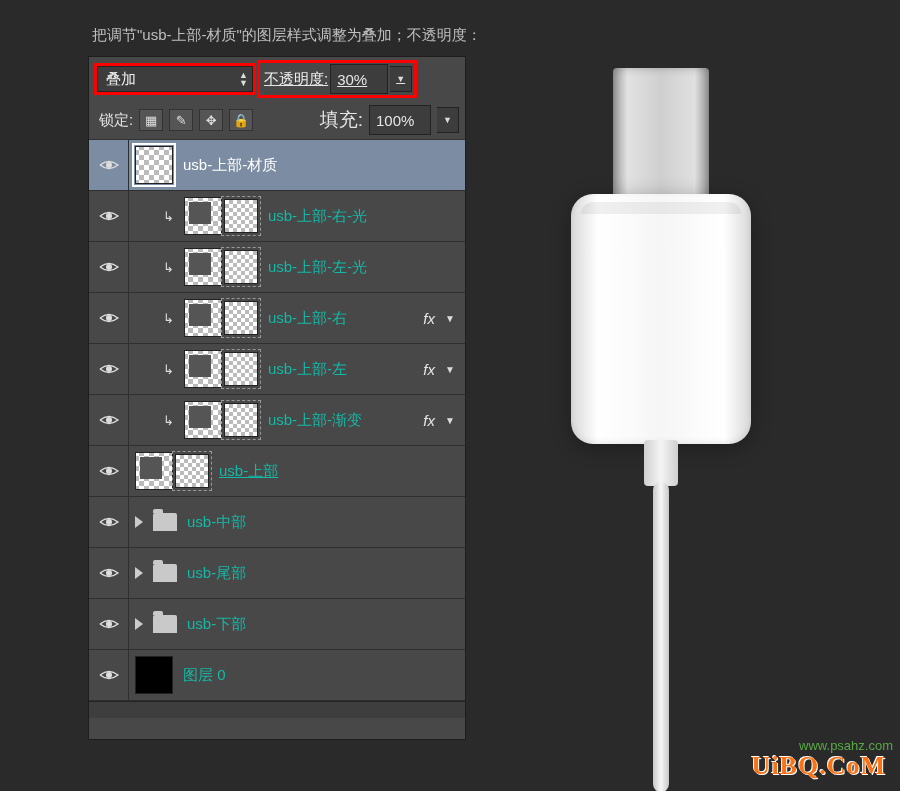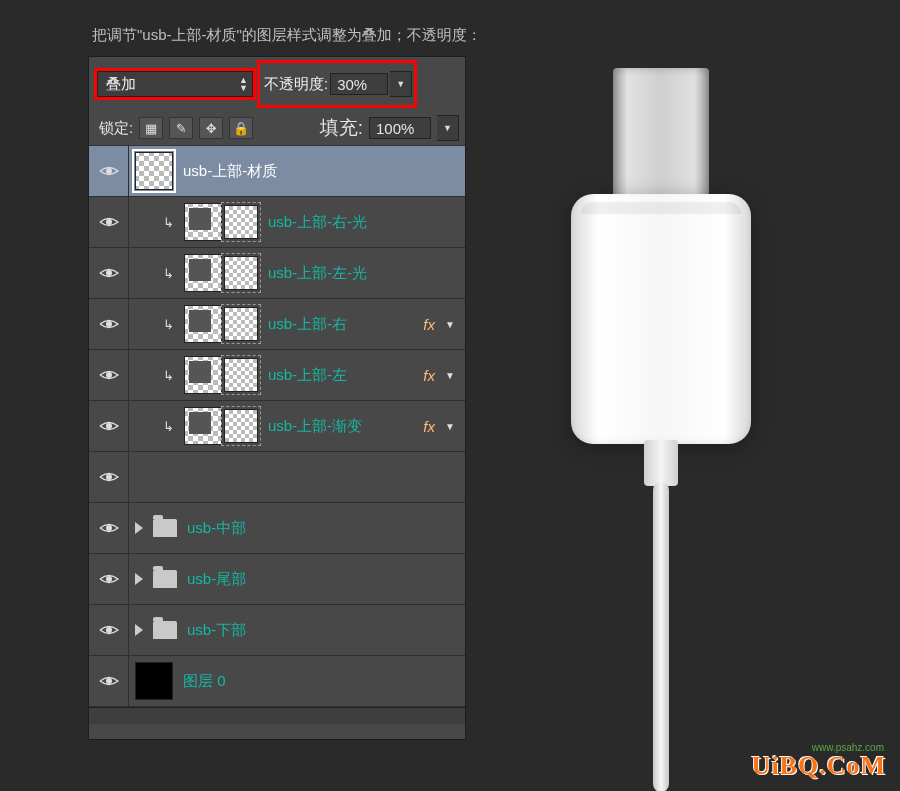--- a/index.html
+++ b/index.html
@@ -32,21 +32,21 @@
     padding: 0 4px 0 8px; font-size: 15px; color: #eee;
     position: relative;
   }
   .dropdown .chevrons { font-size: 9px; line-height: 8px; color:#ddd; }
   .hl-red { outline: 3px solid #ff0000; outline-offset: 0px; }
   .blend-box { width: 156px; }
   .opacity-wrap { display: flex; align-items: center; gap: 2px; }
   .opacity-label { font-size: 15px; color: #eee; margin-left: 2px; }
   .numfield {
     background: #3d3d3d; border: 1px solid #222;
-    width: 58px; height: 22px; display: flex; align-items: center; padding-left: 6px;
+    width: 58px; height: 30px; display: flex; align-items: center; padding-left: 6px;
     font-size: 15px;
   }
   .numdrop {
     width: 22px; height: 26px; background: #3d3d3d; border: 1px solid #222;
     border-left: none;
     display: flex; align-items: center; justify-content: center;
     font-size: 9px; color: #ddd;
   }
   .lockrow {
     display: flex; align-items: center; padding: 6px 6px 4px 10px;
@@ -116,21 +116,21 @@
     content:''; position:absolute; top:-4px; left:0; width:10px; height:4px;
     background:#c9c9c9; border-radius:2px 2px 0 0;
   }
   .tri {
     width:0; height:0; border-top:6px solid transparent; border-bottom:6px solid transparent;
     border-left:8px solid #ccc;
   }
   .layer-name { font-size: 15px; color:#14b8a6; white-space: nowrap; }
   .layer.selected .layer-name { color:#fff; }
   .ul { text-decoration: underline; }
-  .fx { position:absolute; right:30px; font-style:italic; font-size:15px; color:#fdba74; }
+  .fx { position:absolute; right:30px; font-style:italic; font-size:15px; color:#e5e5e5; }
   .fx-chev {
     position:absolute; right:6px; width:18px; height:18px;
     display:flex;align-items:center;justify-content:center;
     font-size:10px; color:#ddd;
   }
   .bottomstrip { height:17px; background:#3e3e3e; border-top:1px solid #222; }
 
   
   .canvas {
     position:absolute; top:0; left:480px; width:420px; height:791px;
@@ -165,41 +165,41 @@
   }
   .watermark {
     position:absolute; bottom:10px; right:14px;
     font-family: "Comic Sans MS", cursive; font-weight:bold;
     font-size:26px;
     color:#f97316;
     text-shadow: 1px 1px 0 #fff, -1px -1px 0 #fff;
     letter-spacing:1px;
   }
   .watermark-sub {
-    position:absolute; bottom:38px; right:16px;
-    font-size:10px; color:#5fbf4a; opacity:0.85;
+    position:absolute; bottom:38px; right:7px;
+    font-size:13px; color:#5fbf4a; opacity:0.85;
     font-family: Arial;
   }
   svg.eyeicon { width:20px; height:14px; }
   svg.eyeicon path { fill:none; stroke:#ddd; stroke-width:1.4; }
   svg.eyeicon circle { fill:#ddd; }
 </style>
 </head>
 <body>
 
 <div class="caption">把调节"usb-上部-材质"的图层样式调整为叠加；不透明度：30%；</div>
 
 <div class="panel">
 
   <div class="toprow">
     <div class="dropdown blend-box hl-red">
       <span>叠加</span>
       <span class="chevrons">▲<br>▼</span>
     </div>
-    <div class="opacity-wrap hl-red" style="padding:8px 2px;">
+    <div class="opacity-wrap hl-red" style="padding:1px 2px;text-decoration:underline;">
       <span class="opacity-label">不透明度:</span>
       <div class="numfield">
         <span>30%</span>
       </div>
       <div class="numdrop">▼</div>
     </div>
   </div>
 
   <div class="lockrow">
     <span class="lock-label">锁定:</span>
@@ -343,20 +343,29 @@
       <span class="fx-chev">▼</span>
     </div>
 
     <div class="layer">
       <div class="eye">
           <svg class="eyeicon">
             <path d="M1 7 Q10 0 19 7 Q10 14 1 7"></path>
             <circle cx="10" cy="7" r="3"></circle>
           </svg>
         </div>
+      <div class="content">
+        <div class="thumb-wrap">
+          <div class="thumb">
+              <div class="shape"></div>
+            </div>
+          <div class="thumb mask"></div>
+        </div>
+        <span class="layer-name ul">usb-上部</span>
+      </div>
     </div>
 
     <div class="layer">
       <div class="eye">
           <svg class="eyeicon">
             <path d="M1 7 Q10 0 19 7 Q10 14 1 7"></path>
             <circle cx="10" cy="7" r="3"></circle>
           </svg>
         </div>
       <div class="content">

